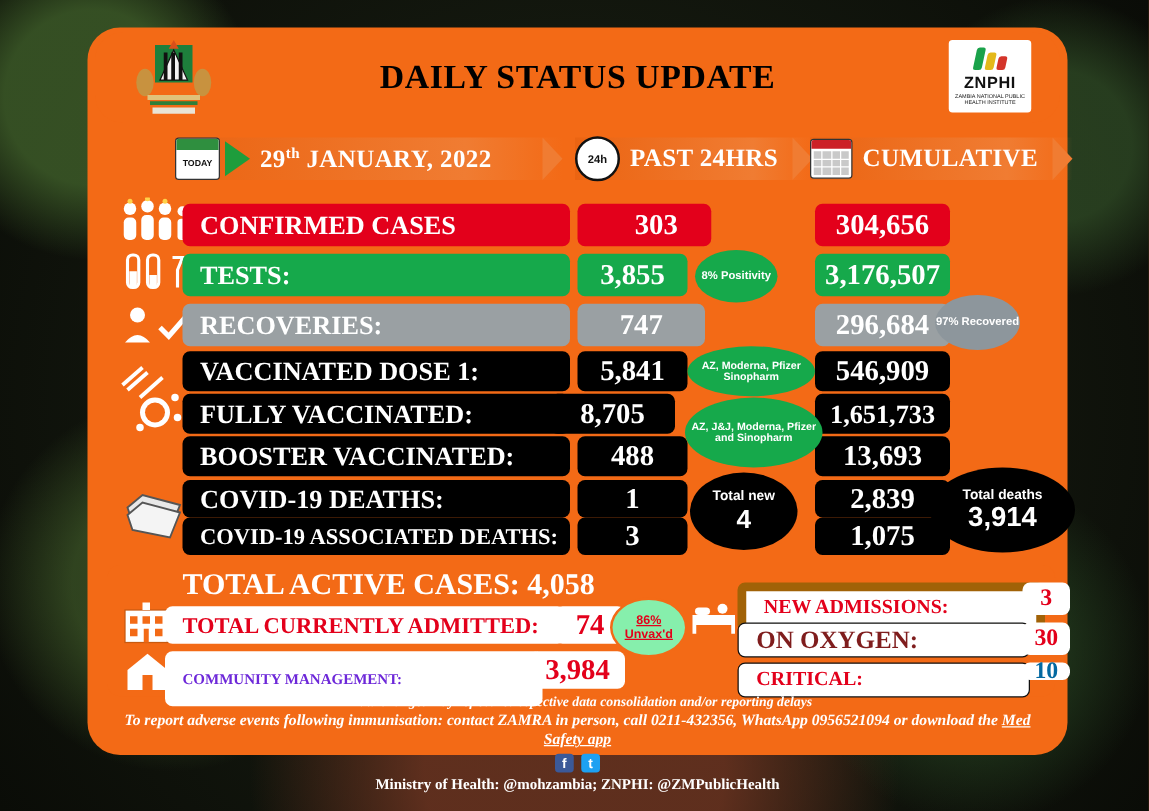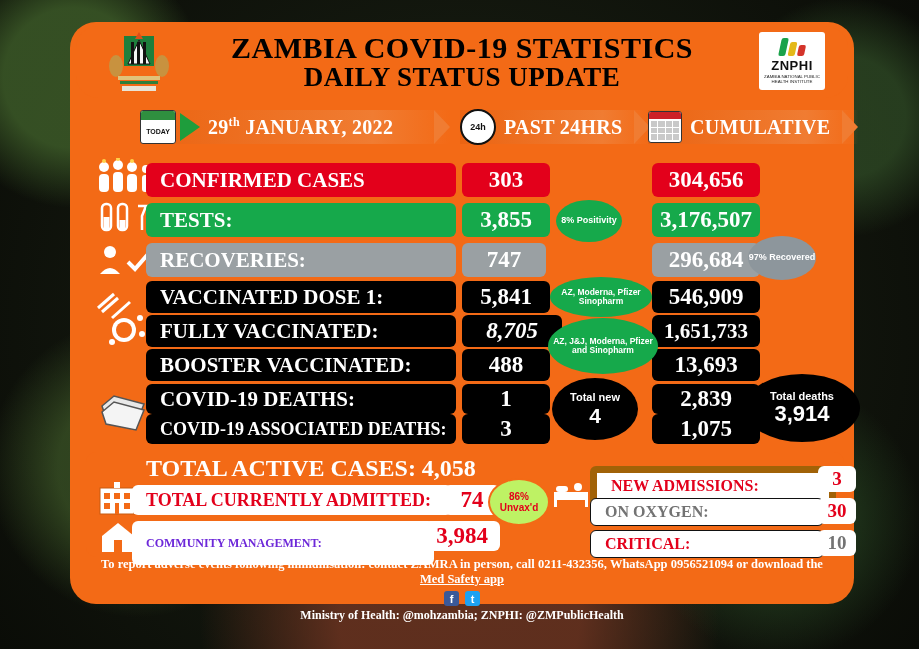--- a/index.html
+++ b/index.html
@@ -112,54 +112,53 @@
   .black{background:#000;}
   .white{background:#fff;color:#000;}
 
   .ellipse{
     position:absolute;border-radius:50%;display:flex;align-items:center;justify-content:center;
     text-align:center;font-family:"Liberation Sans",sans-serif;font-weight:bold;color:#fff;line-height:1.1;
   }
   .e-green{background:#16a94b;}
   .e-grey{background:#8d969c;}
   .e-black{background:#000;}
-  .e-white{background:#bef264;color:#e3001b;}
+  .e-white{background:#86efac;color:#e3001b;text-decoration:underline;}
 
   
   .bottombox{
     position:absolute;left:86px;top:452px;width:758px;height:105px;
     background:#f36a16;border-radius:10px;
   }
   .totalactive{
     position:absolute;left:146px;top:455px;font-size:24px;font-weight:bold;color:#fff;
   }
   .footer{
     position:absolute;left:90px;top:556px;width:744px;color:#fff;text-align:center;
     font-family:"Liberation Serif",serif;
   }
   .f1{font-size:11px;font-style:italic;font-weight:bold;}
   .f2{font-size:12.5px;font-style:italic;font-weight:bold;margin-top:1px;}
-  .f3{font-size:12.5px;font-weight:bold;margin-top:1px;}
+  .f3{font-size:12.5px;font-style:italic;font-weight:bold;margin-top:1px;}
   .u{text-decoration:underline;}
   .social{display:flex;gap:6px;justify-content:center;margin-top:4px;}
   .sq{width:15px;height:15px;border-radius:3px;background:#3b5998;color:#fff;font-family:"Liberation Sans",sans-serif;font-size:11px;font-weight:bold;display:flex;align-items:center;justify-content:center;}
   .sq.tw{background:#1da1f2;}
   .handles{font-size:12px;font-weight:bold;color:#fff;margin-top:2px;font-family:"Liberation Serif",serif;}
   .ic{position:absolute;}
 </style>
 </head>
 <body>
 
 <div class="bg"></div>
 
 <div class="panel"></div>
 
 <div class="header">
   <div class="titleblock">
-    <div class="title1">ZAMBIA COVID-19 STATISTICS</div>
     <div class="title2">DAILY STATUS UPDATE</div>
   </div>
 </div>
 
 <div class="crest">
   <svg width="70" height="62" viewBox="0 0 70 62">
     <rect x="20" y="4" width="30" height="30" fill="#1e7f3c"></rect>
     <path d="M24 32 L35 8 L46 32 Z" fill="#f5f5f5" stroke="#111" stroke-width="1"></path>
     <rect x="27" y="10" width="3" height="22" fill="#111"></rect>
     <rect x="33" y="10" width="3" height="22" fill="#111"></rect>
@@ -284,40 +283,40 @@
 </div>
 
 <div class="ic" style="left:92px;top:392px;">
   <svg width="62" height="40" viewBox="0 0 62 40">
     <path d="M10 14 L22 4 L52 12 L44 32 L14 26 Z" fill="#e8e8e8" stroke="#555" stroke-width="1.5"></path>
     <path d="M10 20 L22 10 L52 18 L44 38 L14 32 Z" fill="#f4f4f4" stroke="#555" stroke-width="1.5"></path>
   </svg>
 </div>
 
 <div class="bar lbl-bar red" style="left:146px;top:163px;width:296px;height:34px;">CONFIRMED CASES</div>
-<div class="bar val-bar red" style="left:462px;top:163px;width:88px;height:34px;">303</div>
+<div class="bar val-bar red" style="left:462px;top:163px;width:88px;height:34px;padding-left:19px;">303</div>
 <div class="bar val-bar red" style="left:652px;top:163px;width:108px;height:34px;">304,656</div>
 
 <div class="bar lbl-bar green" style="left:146px;top:203px;width:296px;height:34px;">TESTS:</div>
 <div class="bar val-bar green" style="left:462px;top:203px;width:88px;height:34px;">3,855</div>
 <div class="bar val-bar green" style="left:652px;top:203px;width:108px;height:34px;">3,176,507</div>
 <div class="ellipse e-green" style="left:556px;top:200px;width:66px;height:42px;font-size:9px;">8% Positivity</div>
 
 <div class="bar lbl-bar grey" style="left:146px;top:243px;width:296px;height:34px;">RECOVERIES:</div>
-<div class="bar val-bar grey" style="left:462px;top:243px;width:84px;height:34px;">747</div>
+<div class="bar val-bar grey" style="left:462px;top:243px;width:102px;height:34px;">747</div>
 <div class="bar val-bar grey" style="left:652px;top:243px;width:108px;height:34px;">296,684</div>
 <div class="ellipse e-grey" style="left:748px;top:236px;width:68px;height:44px;font-size:9px;text-align:center;">97% Recovered</div>
 
 <div class="bar lbl-bar black" style="left:146px;top:281px;width:296px;height:32px;">VACCINATED DOSE 1:</div>
 <div class="bar val-bar black" style="left:462px;top:281px;width:88px;height:32px;">5,841</div>
 <div class="bar val-bar black" style="left:652px;top:281px;width:108px;height:32px;">546,909</div>
 <div class="ellipse e-green" style="left:550px;top:277px;width:102px;height:40px;font-size:8.5px;">AZ, Moderna, Pfizer Sinopharm</div>
 
 <div class="bar lbl-bar black" style="left:146px;top:315px;width:296px;height:32px;">FULLY VACCINATED:</div>
-<div class="bar val-bar black" style="left:462px;top:315px;width:100px;height:32px;font-style:italic;">8,705</div>
+<div class="bar val-bar black" style="left:440px;top:315px;width:100px;height:32px;">8,705</div>
 <div class="bar val-bar black" style="left:652px;top:315px;width:108px;height:32px;font-size:21px;">1,651,733</div>
 
 <div class="bar lbl-bar black" style="left:146px;top:349px;width:296px;height:32px;">BOOSTER VACCINATED:</div>
 <div class="bar val-bar black" style="left:462px;top:349px;width:88px;height:32px;">488</div>
 <div class="bar val-bar black" style="left:652px;top:349px;width:108px;height:32px;">13,693</div>
 <div class="ellipse e-green" style="left:548px;top:318px;width:110px;height:56px;font-size:8.5px;">AZ, J&amp;J, Moderna, Pfizer and Sinopharm</div>
 
 <div class="bar lbl-bar black" style="left:146px;top:384px;width:296px;height:30px;">COVID-19 DEATHS:</div>
 <div class="bar val-bar black" style="left:462px;top:384px;width:88px;height:30px;">1</div>
 <div class="bar val-bar black" style="left:652px;top:384px;width:108px;height:30px;">2,839</div>
@@ -372,27 +371,28 @@
 <div class="bar lbl-bar white" style="left:132px;top:485px;width:306px;height:30px;font-size:18px;color:#e3001b;">TOTAL CURRENTLY ADMITTED:</div>
 <div class="bar val-bar white" style="left:444px;top:485px;width:56px;height:30px;color:#e3001b;">74</div>
 <div class="ellipse e-white" style="left:488px;top:478px;width:58px;height:44px;font-size:10px;flex-direction:column;border:2px solid #f36a16;">86% Unvax'd</div>
 
 <div class="bar lbl-bar white" style="left:132px;top:521px;width:288px;height:44px;font-size:12px;color:#6d28d9;">COMMUNITY MANAGEMENT:</div>
 <div class="bar val-bar white" style="left:424px;top:521px;width:76px;height:30px;color:#e3001b;">3,984</div>
 
 <div class="bar lbl-bar white" style="left:590px;top:466px;width:218px;height:26px;font-size:16px;color:#e3001b;border:7px solid #a16207;">NEW ADMISSIONS:</div>
 <div class="bar val-bar white" style="left:818px;top:466px;width:38px;height:26px;font-size:19px;color:#e3001b;">3</div>
 
-<div class="bar lbl-bar white" style="left:590px;top:498px;width:218px;height:26px;font-size:16px;color:#737373;border:1px solid #111;">ON OXYGEN:</div>
+<div class="bar lbl-bar white" style="left:590px;top:498px;width:218px;height:26px;font-size:20px;color:#7f1d1d;border:1px solid #111;">ON OXYGEN:</div>
 <div class="bar val-bar white" style="left:818px;top:498px;width:38px;height:26px;font-size:19px;color:#e3001b;">30</div>
 
 <div class="bar lbl-bar white" style="left:590px;top:530px;width:218px;height:26px;font-size:16px;color:#e3001b;border:1px solid #111;">CRITICAL:</div>
-<div class="bar val-bar white" style="left:818px;top:530px;width:38px;height:26px;font-size:19px;color:#737373;">10</div>
+<div class="bar val-bar white" style="left:818px;top:530px;width:38px;height:14px;font-size:19px;color:#0369a1;">10</div>
 
 <div class="footer">
+  <div class="f1">*Data changes may reflect retrospective data consolidation and/or reporting delays</div>
   <div class="f3">
     <span>To report adverse events following immunisation: contact ZAMRA in person, call 0211-432356, WhatsApp 0956521094 or download the </span><span class="u">Med Safety app</span>
   </div>
   <div class="social">
     <div class="sq">f</div>
     <div class="sq tw">t</div>
   </div>
   <div class="handles">Ministry of Health: @mohzambia; ZNPHI: @ZMPublicHealth</div>
 
 </div>

